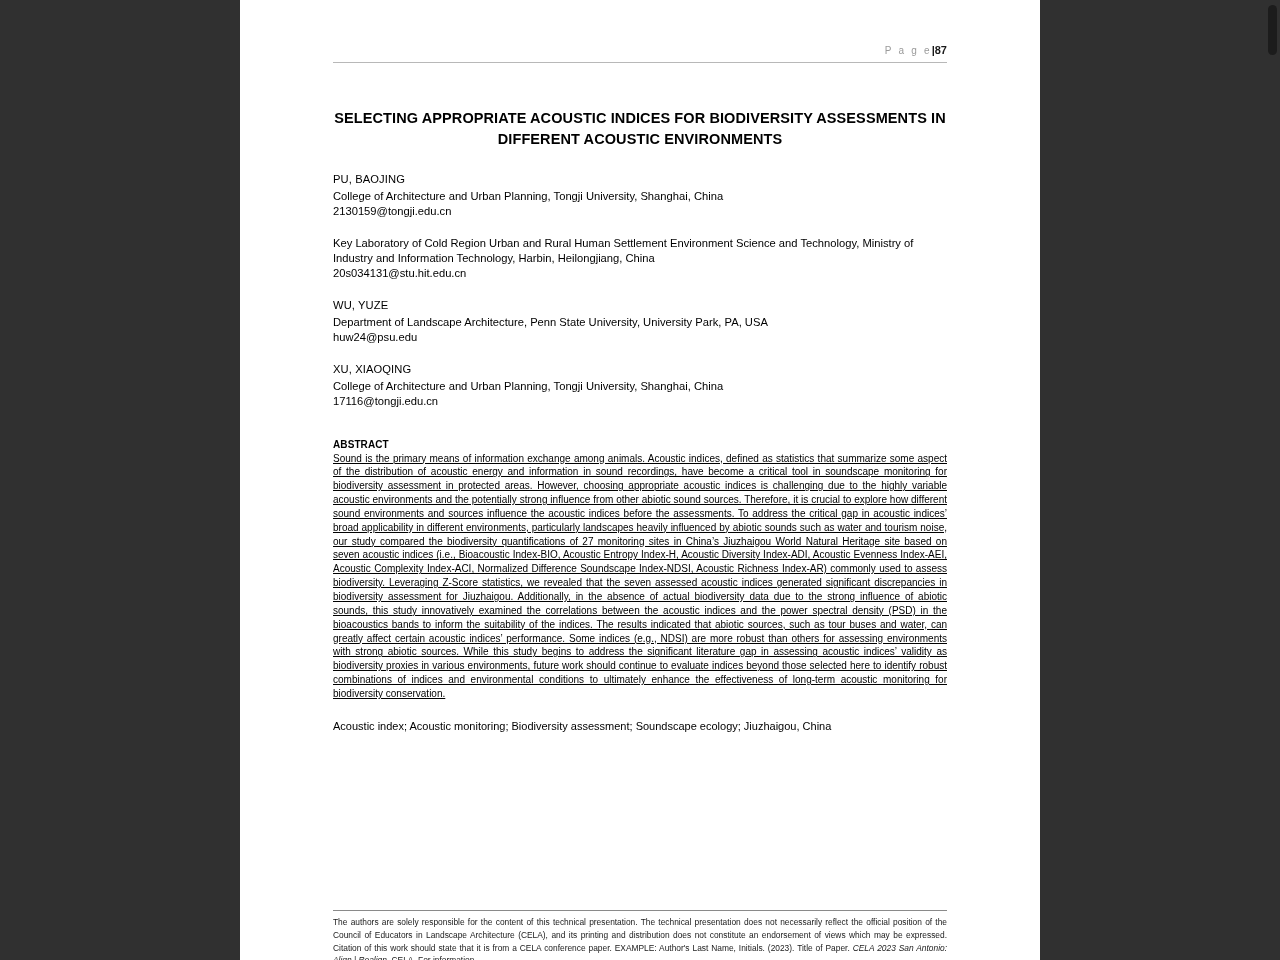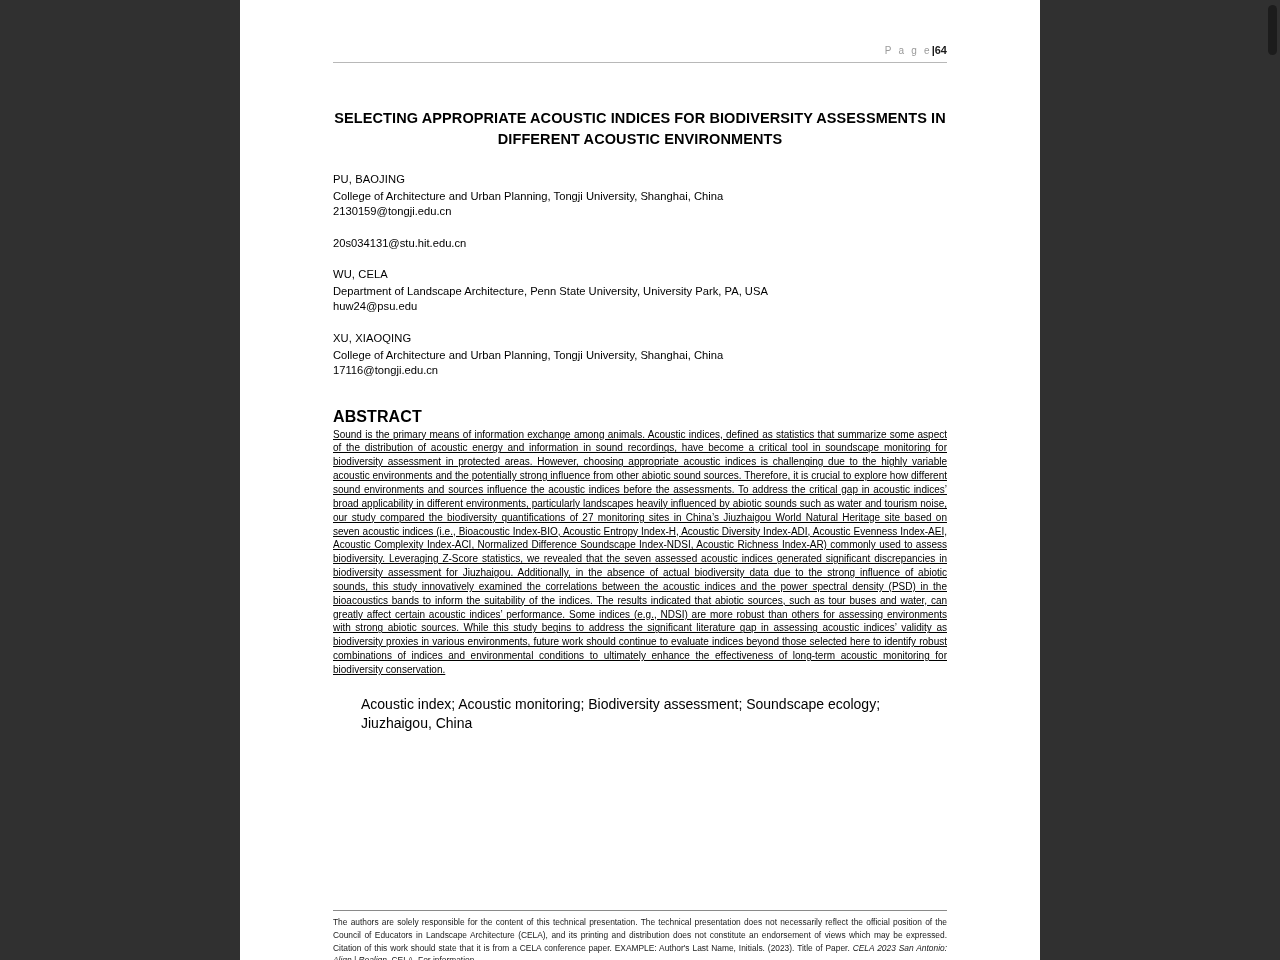--- a/index.html
+++ b/index.html
@@ -69,41 +69,40 @@
     margin-bottom: 1px;
     letter-spacing: 0.1px;
   }
   .author-line {
     font-size: 11.2px;
     color: #000;
     line-height: 1.38;
   }
   
   .section-heading {
-    font-size: 16px;
+    font-size: 10px;
     font-weight: bold;
     color: #000;
     margin-bottom: 2px;
     letter-spacing: 0.1px;
   }
   .abstract { margin-top: 29px; }
   .abstract-body {
     font-size: 10px;
     color: #000;
     line-height: 1.385;
     text-align: justify;
     text-justify: inter-word;
     text-decoration: underline;
   }
   .keywords { margin-top: 18px; }
   .keywords-body {
-    font-size: 14px;
+    font-size: 11px;
     color: #000;
     line-height: 1.385;
-    margin-left: 28px;
   }
   
   .page-footer {
     position: absolute;
     left: 93px;
     right: 93px;
     top: 910px;
     border-top: 1px solid #8a8a8a;
     padding-top: 5px;
   }
@@ -131,39 +130,40 @@
   }
 </style>
 </head>
 <body>
 
 <div class="viewport">
 
   <div class="page">
 
     <div class="page-header">
-      <span class="pg-word">P a g e</span><span class="pg-sep">|</span><span class="pg-num">64</span>
+      <span class="pg-word">P a g e</span><span class="pg-sep">|</span><span class="pg-num">87</span>
     </div>
 
     <h1 class="doc-title">SELECTING APPROPRIATE ACOUSTIC INDICES FOR BIODIVERSITY ASSESSMENTS IN DIFFERENT ACOUSTIC ENVIRONMENTS</h1>
 
     <div class="authors">
 
       <div class="author-block">
         <div class="author-name">PU, BAOJING</div>
         <div class="author-line">College of Architecture and Urban Planning, Tongji University, Shanghai, China</div>
         <div class="author-line">2130159@tongji.edu.cn</div>
       </div>
 
       <div class="author-block">
+        <div class="author-line">Key Laboratory of Cold Region Urban and Rural Human Settlement Environment Science and Technology, Ministry of Industry and Information Technology, Harbin, Heilongjiang, China</div>
         <div class="author-line">20s034131@stu.hit.edu.cn</div>
       </div>
 
       <div class="author-block">
-        <div class="author-name">WU, CELA</div>
+        <div class="author-name">WU, YUZE</div>
         <div class="author-line">Department of Landscape Architecture, Penn State University, University Park, PA, USA</div>
         <div class="author-line">huw24@psu.edu</div>
       </div>
 
       <div class="author-block">
         <div class="author-name">XU, XIAOQING</div>
         <div class="author-line">College of Architecture and Urban Planning, Tongji University, Shanghai, China</div>
         <div class="author-line">17116@tongji.edu.cn</div>
       </div>
 

